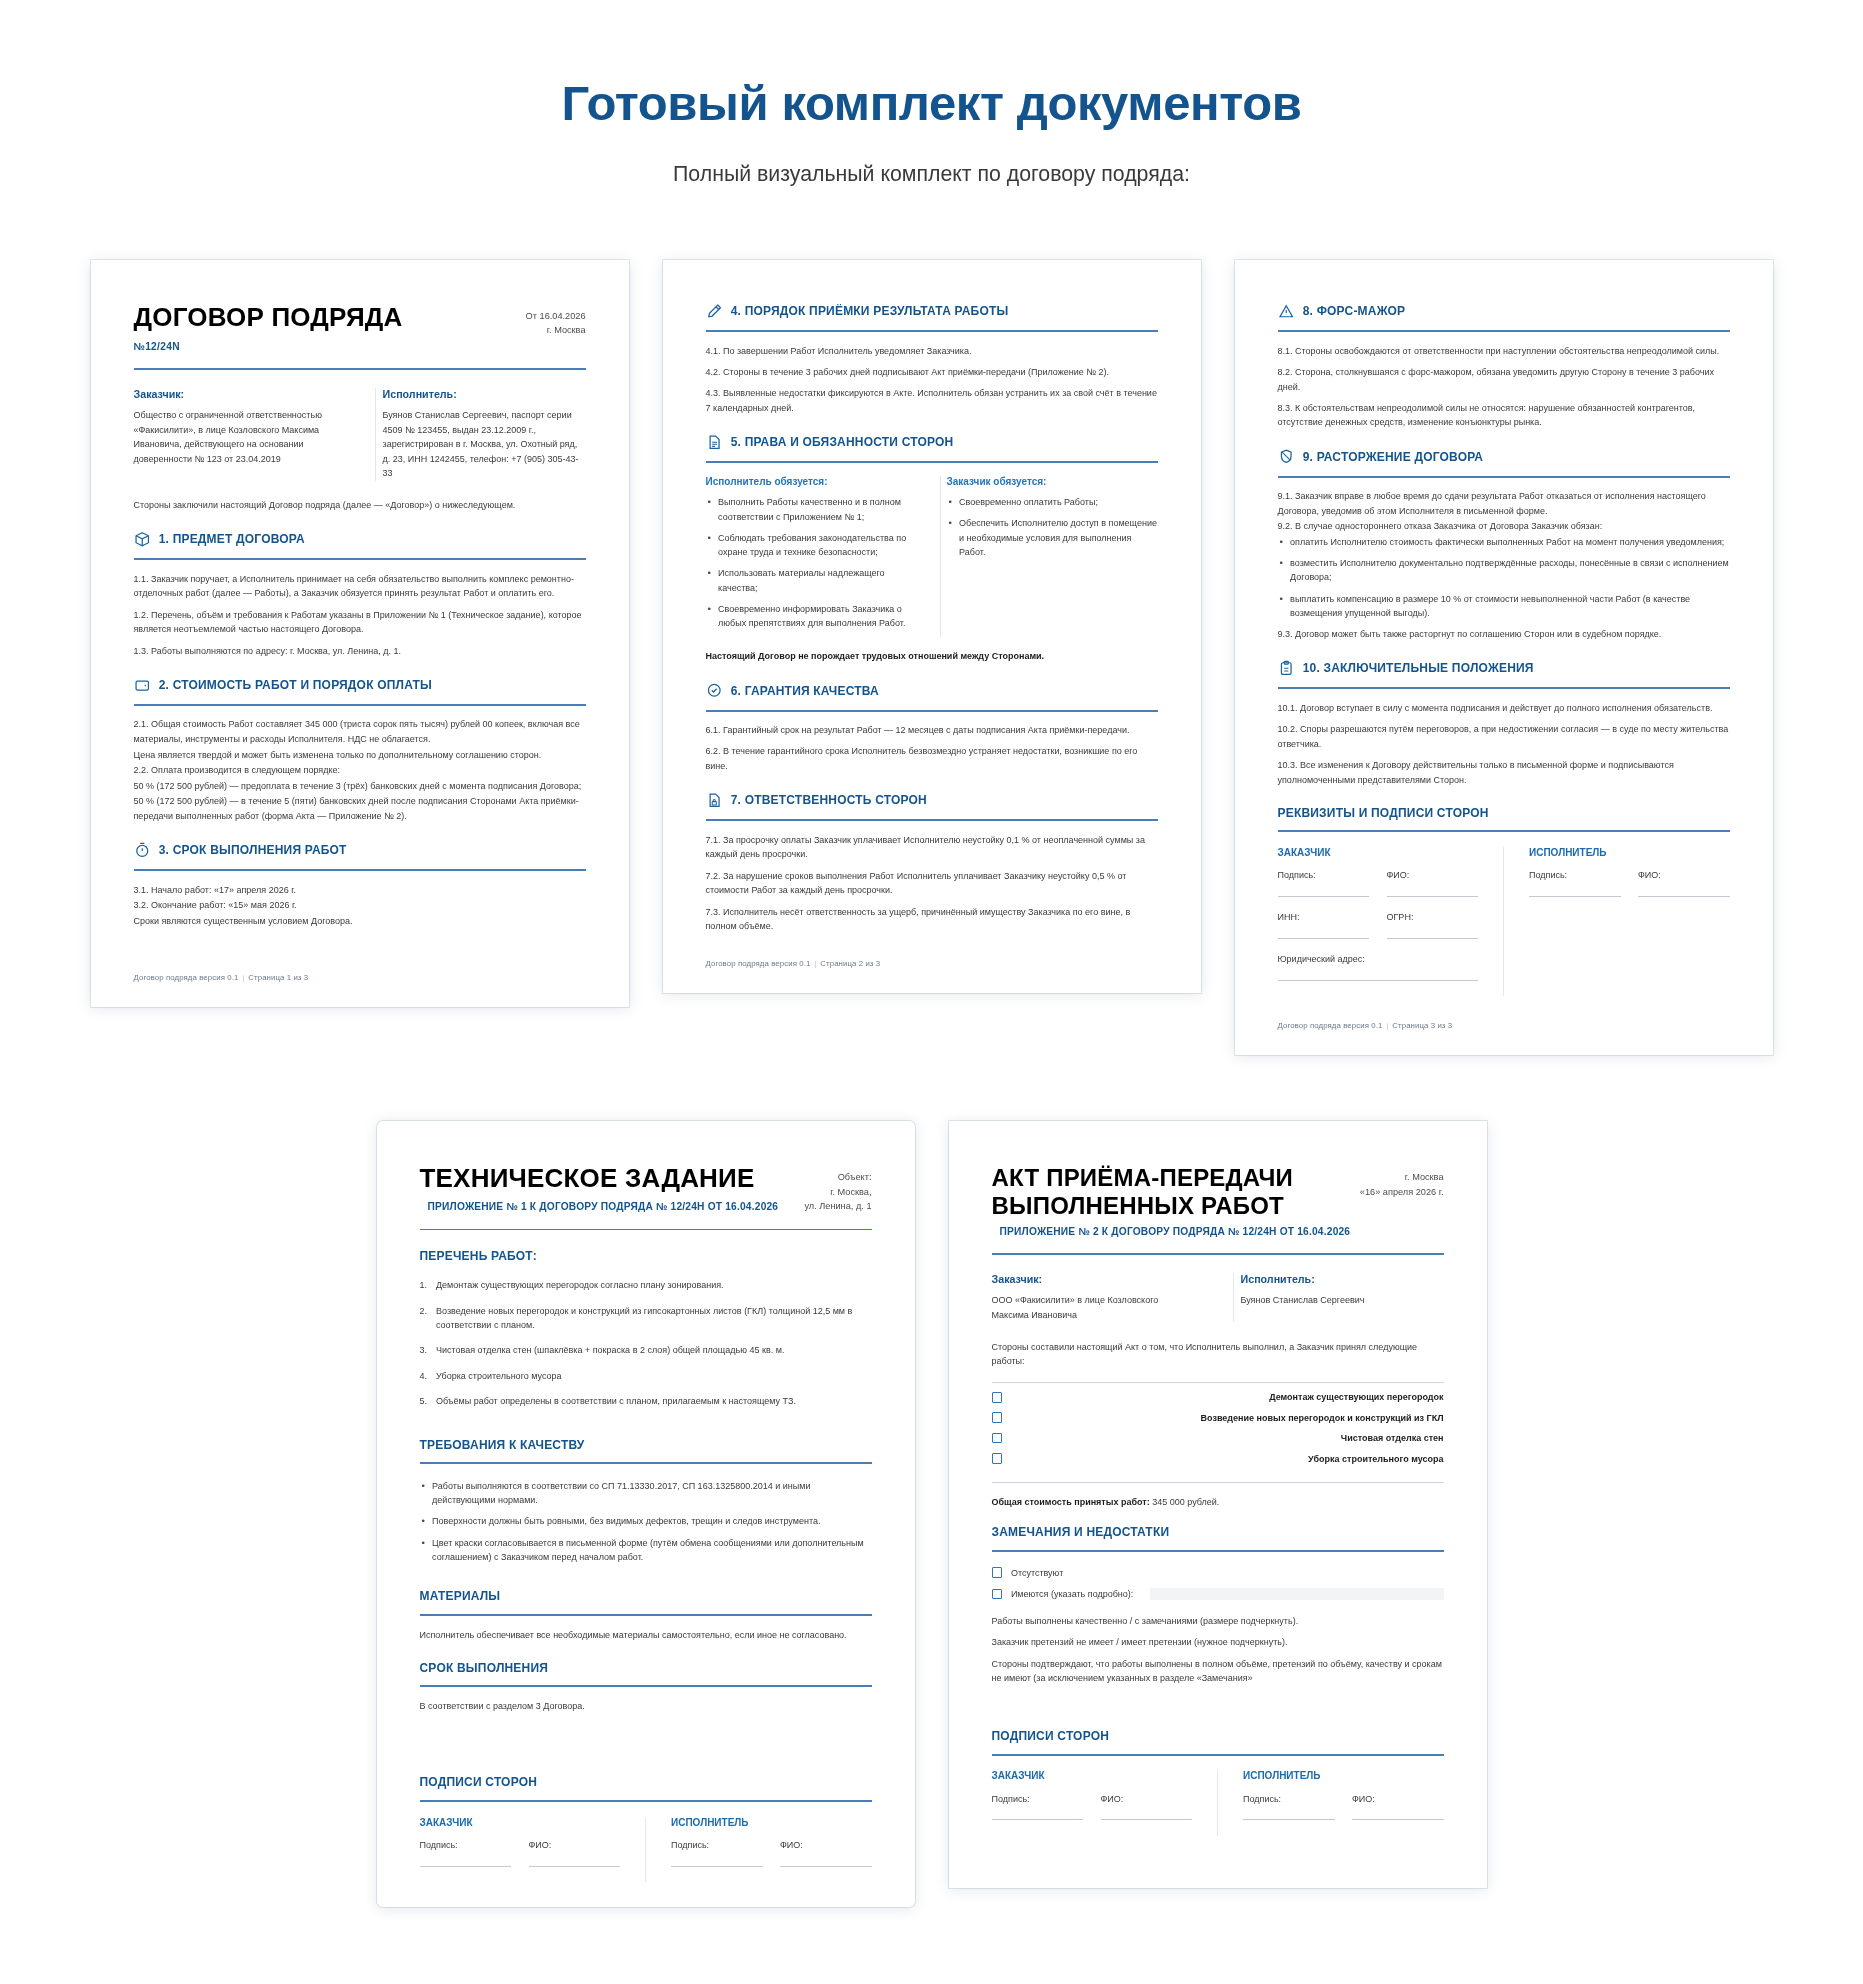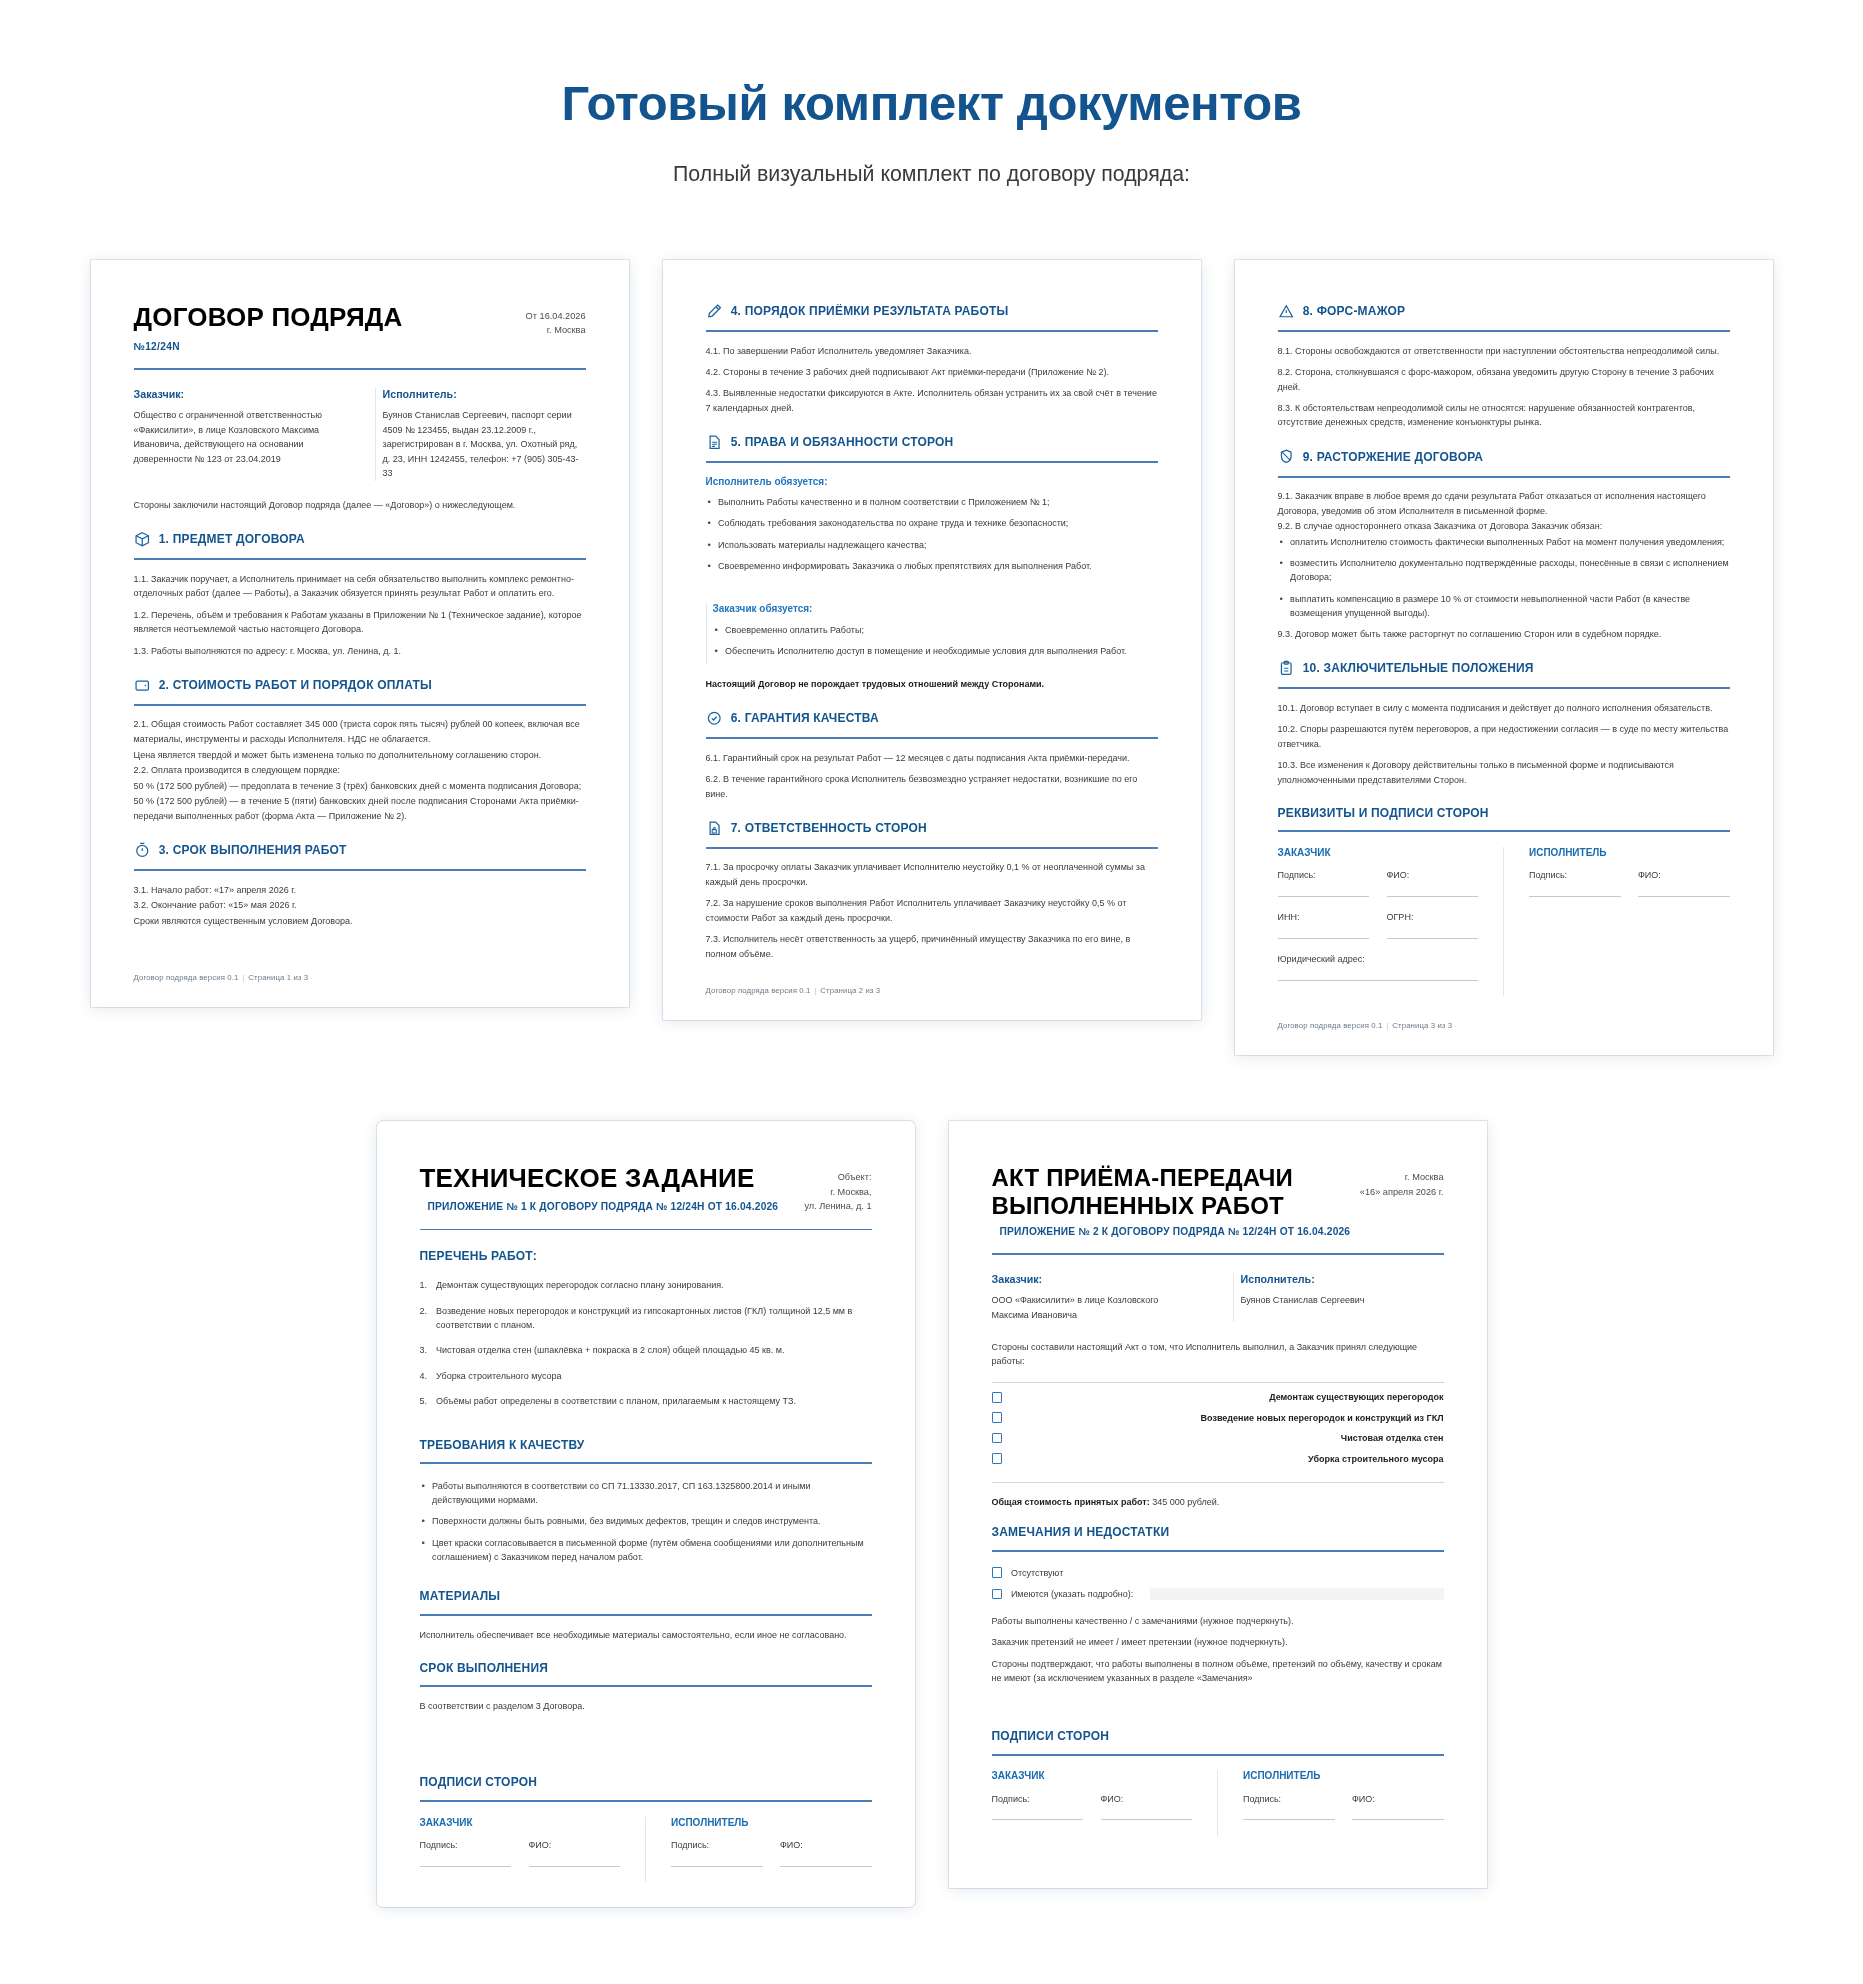--- a/index.html
+++ b/index.html
@@ -85,21 +85,21 @@
   .sec-head .ico { width: 16.5px; height: 16.5px; flex: 0 0 16.5px; color: #19639f; display: block; }
   .sec-head .ico svg { width: 100%; height: 100%; display: block; }
   .sec-title { font-size: 12px; font-weight: bold; color: #13548f; letter-spacing: 0.2px; }
   .sec-rule { height: 1.9px; background: #4a7db5; margin-top: 10.7px; }
   .sec-body { margin-top: 11.6px; }
   .sec-body p { font-size: 9px; line-height: 1.62; color: #3b3b3b; margin-bottom: 6.8px; }
   .sec-body p:last-child { margin-bottom: 0; }
   .sec-body p.tight { margin-bottom: 1px; }
 
   
-  .oblig { display: flex; gap: 23px; margin-top: 12.6px; flex-direction: column; }
+  .oblig { display: flex; gap: 23px; margin-top: 12.6px; }
   .oblig .col { flex: 1; }
   .oblig .col.right { border-left: 1px solid #e2e8ee; padding-left: 6px; }
   .oblig h5 { font-size: 10px; color: #2276be; font-weight: bold; margin-bottom: 8.7px; }
   ul.bul { list-style: none; }
   ul.bul li {
     font-size: 9px; line-height: 1.6; color: #3b3b3b;
     position: relative; padding-left: 12.6px; margin-bottom: 6.8px;
   }
   ul.bul li::before {
     content: "•"; position: absolute; left: 1.9px; top: -1px; color: #4a4a4a; font-size: 9.7px;
@@ -613,21 +613,21 @@
             <span class="cbx"></span>
             <span class="lbl">Отсутствуют</span>
           </div>
           <div class="check-opt">
             <span class="cbx"></span>
             <span class="lbl">Имеются (указать подробно):</span>
             <span class="fill-line"></span>
           </div>
         </div>
         <div class="sec-body" style="margin-top:13.6px">
-          <p>Работы выполнены качественно / с замечаниями (нужное подчеркнуть).</p>
+          <p>Работы выполнены качественно / с замечаниями (размере подчеркнуть).</p>
           <p>Заказчик претензий не имеет / имеет претензии (нужное подчеркнуть).</p>
           <p>Стороны подтверждают, что работы выполнены в полном объёме, претензий по объёму, качеству и срокам не имеют (за исключением указанных в разделе «Замечания»</p>
         </div>
       </div>
 
       <div class="sec" style="margin-top:43px">
         <div class="sig-title">ПОДПИСИ СТОРОН</div>
         <div class="sig-rule"></div>
         <div class="sig-wrap">
           <div class="sig-col">

